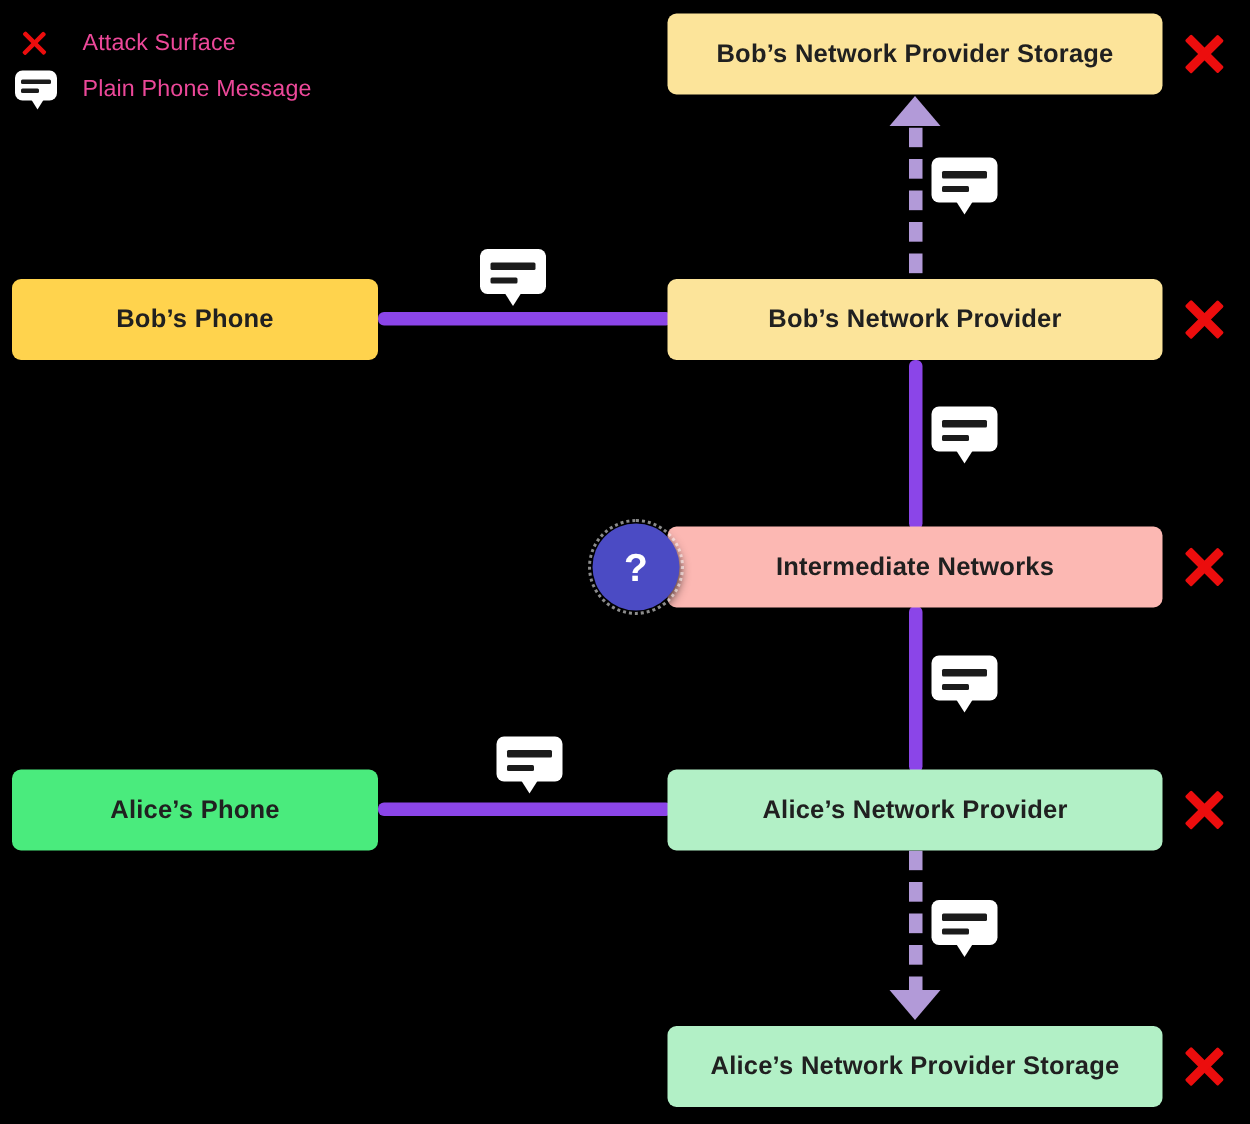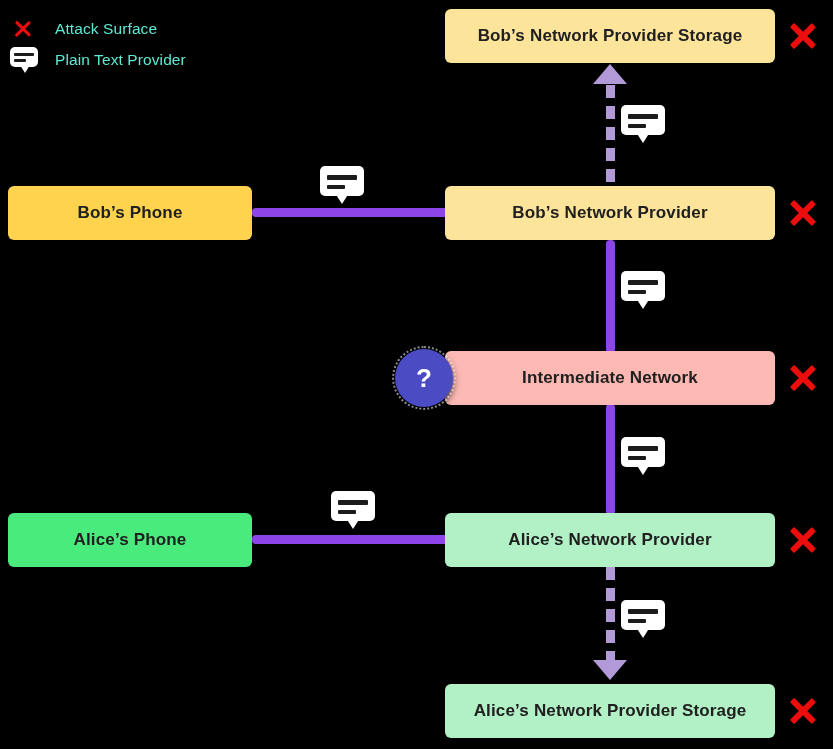--- a/index.html
+++ b/index.html
@@ -34,21 +34,21 @@
   .legend-row.r1 { top: 45px; }
 
   .legend-icon {
     width: 30px;
     height: 30px;
     position: relative;
     flex: 0 0 30px;
   }
   .legend-label {
     margin-left: 15px;
-    color: #5eead4;
+    color: #ec4899;
     font-size: 15.5px;
     letter-spacing: 0.1px;
     white-space: nowrap;
   }
 
   
   .xmark { position: relative; display: block; }
   .xmark span {
     position: absolute;
     left: 50%;
@@ -213,21 +213,21 @@
 
     <div class="legend-row r1">
       <div class="legend-icon">
         <div class="bubble sm" style="margin:2px 0 0 0;">
           <div class="body"></div>
           <div class="ln ln1"></div>
           <div class="ln ln2"></div>
           <div class="tail"></div>
         </div>
       </div>
-      <div class="legend-label">Plain Text Provider</div>
+      <div class="legend-label">Plain Phone Message</div>
     </div>
 
   </div>
 
   <div class="vdash" style="left:606px; top:85px; height:101px;"></div>
   <div class="arrowhead up" style="left:593px; top:64px;"></div>
 
   <div class="vline" style="left:606px; top:240px; height:113px;"></div>
 
   <div class="vline" style="left:606px; top:404px; height:111px;"></div>
@@ -314,21 +314,21 @@
     <span class="rest">Network Provider</span>
   </div>
   <div class="node-x" style="top:193px;">
     <div class="xmark big">
         <span class="a"></span>
         <span class="b"></span>
       </div>
   </div>
 
   <div class="node right" style="top:351px; background:#fcb8b3;">
-    <span class="rest" style="margin-left:0;">Intermediate Network</span>
+    <span class="rest" style="margin-left:0;">Intermediate Networks</span>
   </div>
   <div class="qbadge" style="left:395px; top:349px;">?</div>
   <div class="node-x" style="top:358px;">
     <div class="xmark big">
         <span class="a"></span>
         <span class="b"></span>
       </div>
   </div>
 
   <div class="node left" style="top:513px; background:#4aeb7d;">

